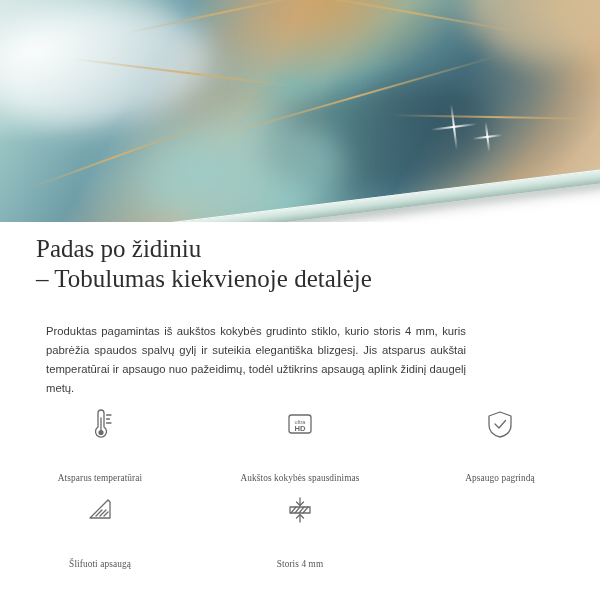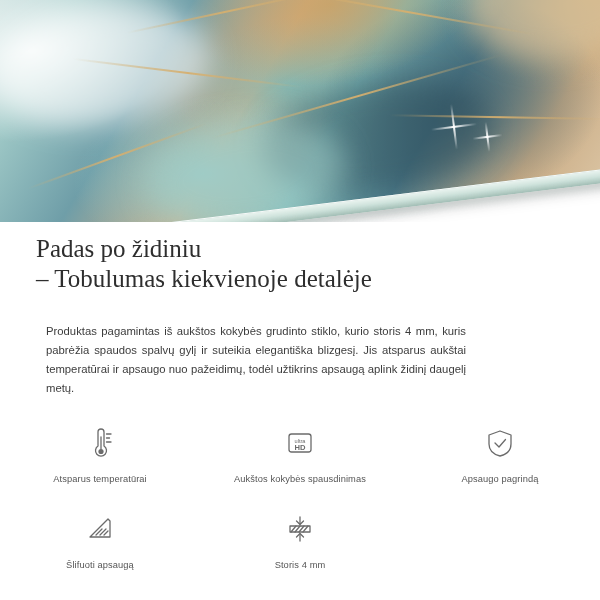--- a/index.html
+++ b/index.html
@@ -159,36 +159,37 @@
     display: grid;
     grid-template-columns: repeat(3, 1fr);
     grid-template-rows: 86px 86px;
     column-gap: 0;
     row-gap: 0;
   }
   .feature {
     display: flex;
     flex-direction: column;
     align-items: center;
-    justify-content: flex-end;
+    justify-content: flex-start;
     padding-top: 4px;
   }
   .feature-icon {
     width: 44px;
     height: 44px;
     display: flex;
     align-items: center;
     justify-content: center;
   }
   .feature-label {
-    margin-top: 9px;
+    margin-top: 27px;
     font-size: 9.3px;
     color: #555555;
     text-align: center;
     letter-spacing: 0.1px;
+    font-family: Liberation Serif, serif;
   }
   svg { display: block; }
 </style>
 </head>
 <body>
 
 <div class="page">
 
   <div class="hero">
     <div class="hero-inner">

